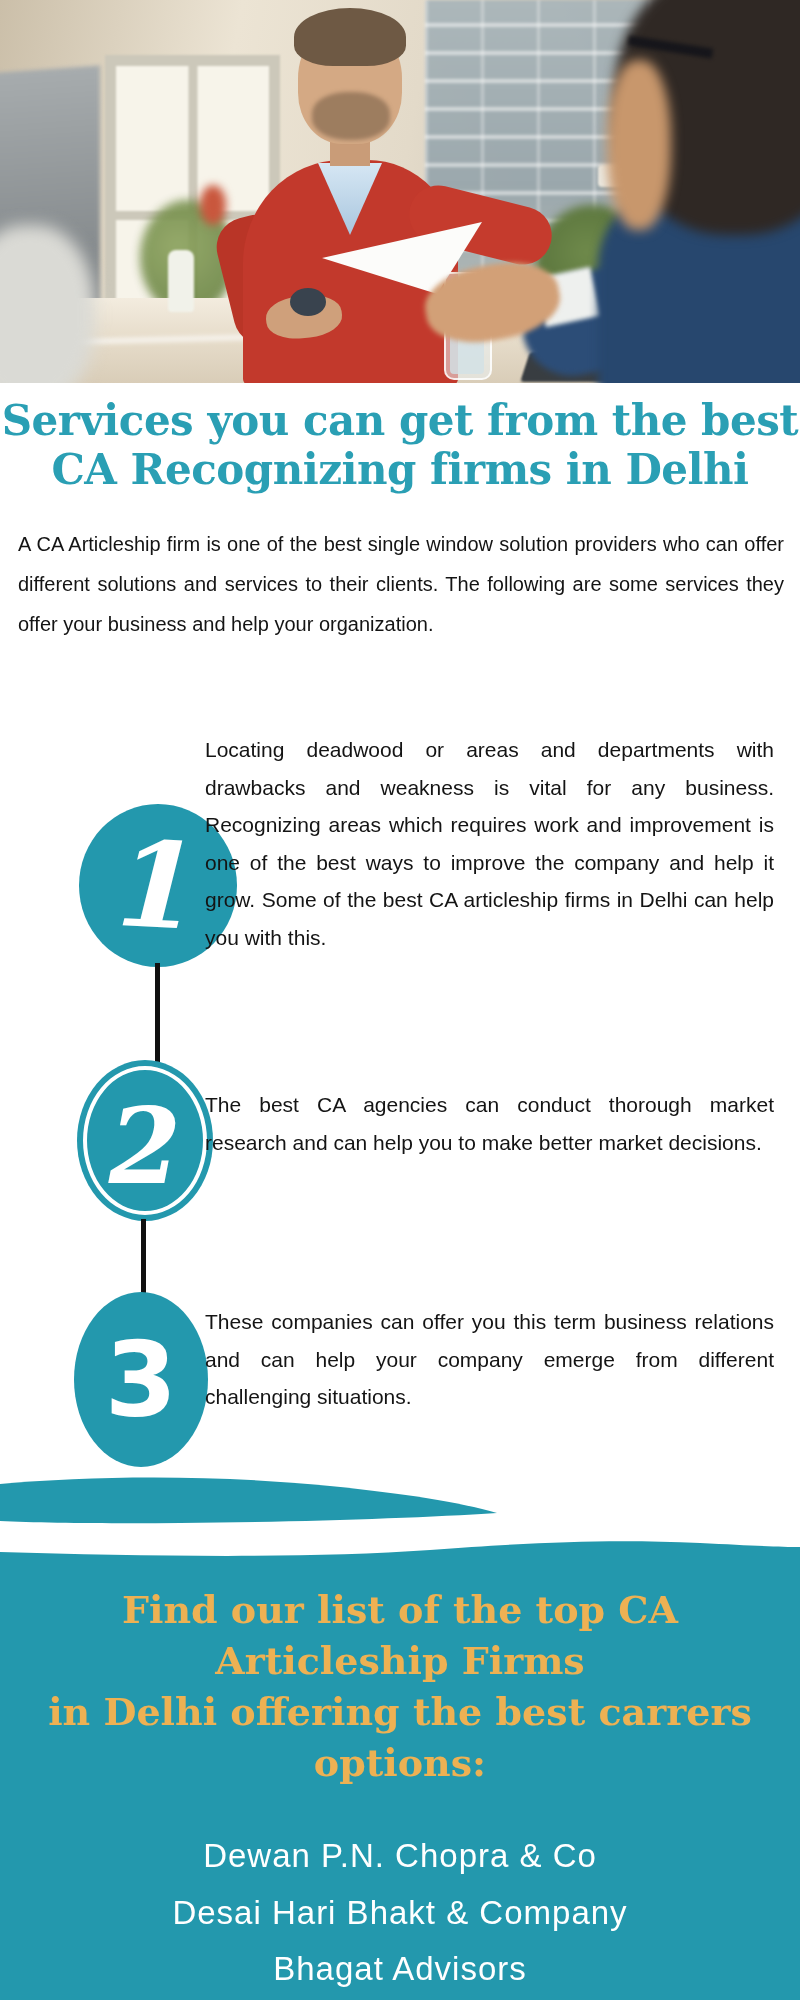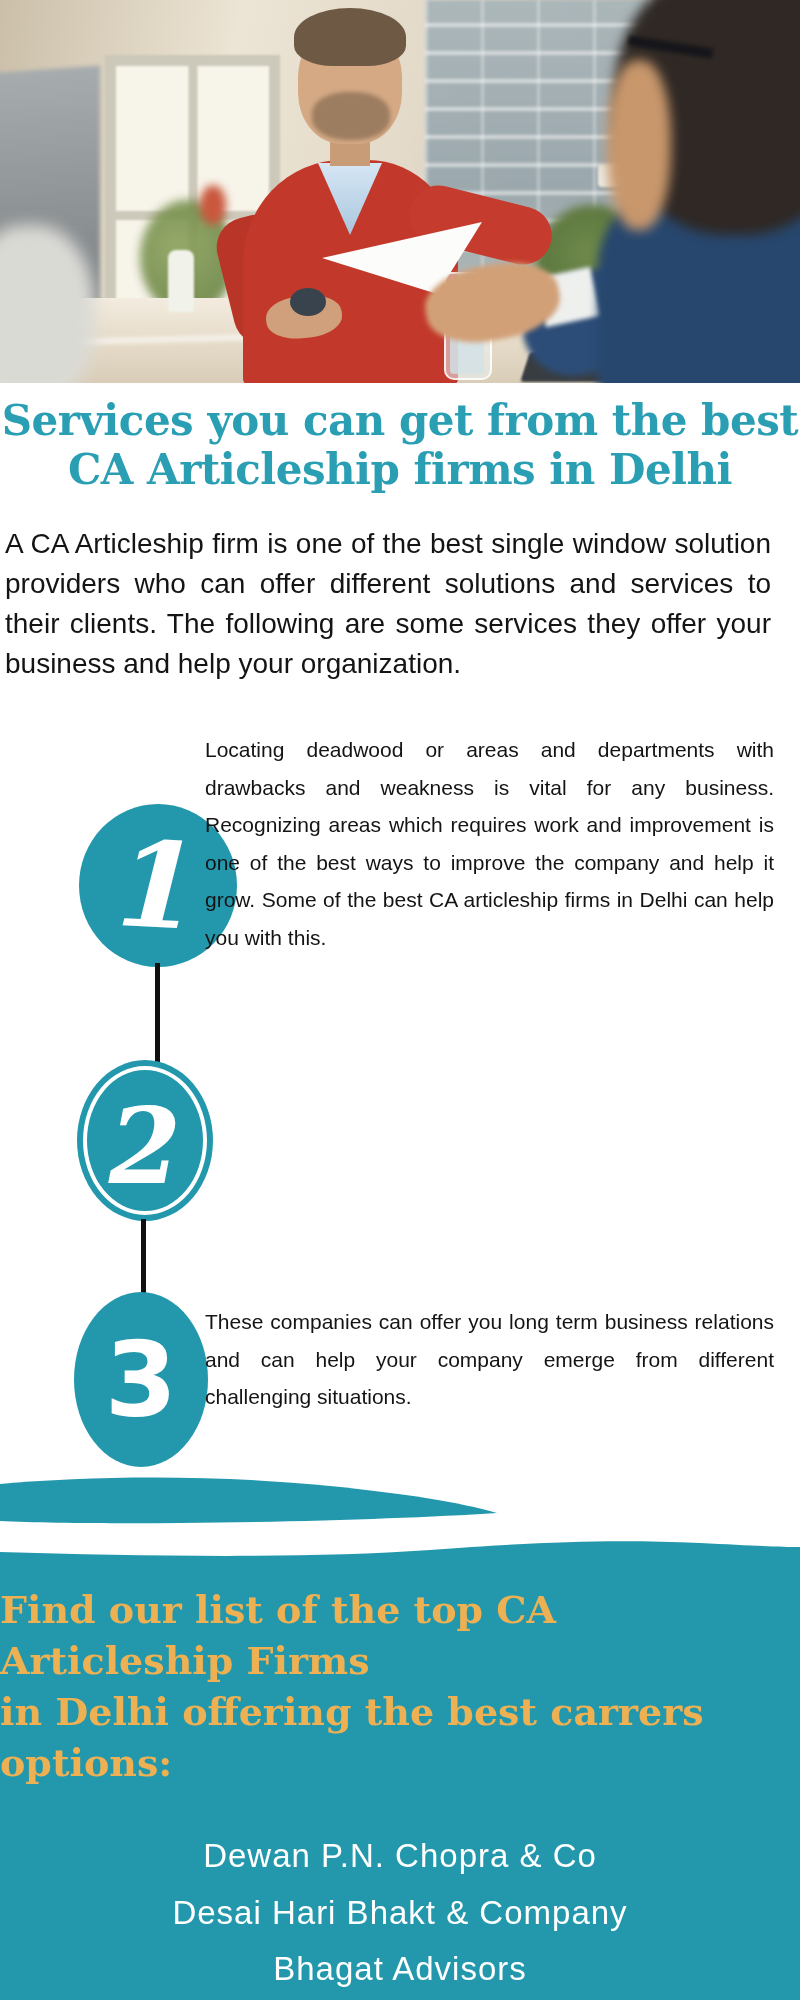--- a/index.html
+++ b/index.html
@@ -53,21 +53,21 @@
   .ph-fg-hand{left:425px;top:265px;width:135px;height:75px;background:#d2a077;border-radius:45%;transform:rotate(-10deg);filter:blur(2.5px);}
   .ph-fg-head{left:615px;top:-35px;width:240px;height:270px;background:#2f2824;border-radius:46%;filter:blur(6px);}
   .ph-fg-face{left:607px;top:60px;width:64px;height:170px;background:#c8976c;border-radius:45%;filter:blur(6px);}
   .ph-glasses{left:628px;top:42px;width:85px;height:10px;background:#15151a;transform:rotate(9deg);filter:blur(2px);}
   .ph-fg-shoulder{left:598px;top:175px;width:270px;height:230px;background:#27476e;border-radius:40% 20% 0 0;filter:blur(5px);}
   .ph-fg-left{left:-35px;top:225px;width:130px;height:180px;background:#dadad5;border-radius:45%;filter:blur(8px);}
 
   
   .title{position:absolute;left:0;top:396px;width:800px;text-align:center;color:var(--teal_text);
     font-family:"DejaVu Serif","Liberation Serif",serif;font-weight:700;font-size:42px;line-height:49px;letter-spacing:-.5px;}
-  .intro{position:absolute;left:5px;top:524px;width:766px;font-size:28px;line-height:40px;text-align:justify;color:var(--ink);}
+  .intro{position:absolute;left:18px;top:524px;width:766px;font-size:20px;line-height:40px;text-align:justify;color:var(--ink);}
 
   .step-text{position:absolute;left:205px;width:569px;font-size:21px;line-height:37.6px;text-align:justify;color:var(--ink);}
   .step1-text{top:731px;}
   .step2-text{top:1086px;}
   .step3-text{top:1303px;}
 
   .num-circle{position:absolute;background:var(--teal);border-radius:50%;display:flex;align-items:center;justify-content:center;color:var(--white);}
   .c1{left:79px;top:804px;width:158px;height:163px;}
   .c2{left:77px;top:1060px;width:136px;height:161px;}
   .c2::after{content:"";position:absolute;inset:6px;border:4px solid var(--white);border-radius:50%;}
@@ -75,21 +75,21 @@
   .numeral{font-family:"DejaVu Serif","Liberation Serif",serif;font-style:italic;font-weight:700;}
   .c1 .numeral{font-size:118px;line-height:1;transform:rotate(3deg);}
   .c2 .numeral{font-size:104px;line-height:1;position:relative;z-index:2;top:6px;}
   .c3 .numeral{font-family:"DejaVu Sans","Liberation Sans",sans-serif;font-style:normal;font-size:104px;line-height:1;}
   .connector{position:absolute;width:5px;background:#101010;}
   .conn1{left:155px;top:963px;height:100px;}
   .conn2{left:141px;top:1219px;height:76px;}
 
   
   .waves{position:absolute;left:0;top:1470px;width:800px;height:530px;}
-  .footer-heading{position:absolute;left:0;top:1584px;width:800px;color:var(--gold);
+  .footer-heading{position:absolute;left:0;top:1584px;width:800px;text-align:center;color:var(--gold);
     font-family:"DejaVu Serif","Liberation Serif",serif;font-weight:700;font-size:38px;line-height:51px;}
   .firms{position:absolute;left:0;top:1828px;width:800px;text-align:center;color:var(--white);
     font-size:33px;line-height:56.5px;letter-spacing:1px;}
 </style>
 </head>
 <body>
 
 <div class="canvas">
 
   <div class="photo" role="img" aria-label="Business meeting in an office: a consultant in a red sweater and blue shirt sits at a desk handing a white document to a man in a navy suit seen blurred in the foreground; brick wall, windows, plants, monitor and a glass of water around the desk">
@@ -127,40 +127,41 @@
     <div class="ph-fg-hand"></div>
     <div class="ph-fg-shoulder"></div>
     <div class="ph-fg-head"></div>
     <div class="ph-fg-face"></div>
     <div class="ph-glasses"></div>
     <div class="ph-fg-left"></div>
   </div>
 
   <h1 class="title">
     <span>Services you can get from the best</span><br>
-    <span>CA Articleship firms in Delhi</span>
+    <span>CA Recognizing firms in Delhi</span>
   </h1>
 
   <p class="intro">A CA Articleship firm is one of the best single window solution providers who can offer different solutions and services to their clients. The following are some services they offer your business and help your organization.</p>
 
   <div class="num-circle c1">
     <span class="numeral">1</span>
   </div>
   <p class="step-text step1-text">Locating deadwood or areas and departments with drawbacks and weakness is vital for any business. Recognizing areas which requires work and improvement is one of the best ways to improve the company and help it grow. Some of the best CA articleship firms in Delhi can help you with this.</p>
   <div class="connector conn1"></div>
 
   <div class="num-circle c2">
     <span class="numeral">2</span>
   </div>
+  <p class="step-text step2-text">The best CA agencies can conduct thorough market research and can help you to make better market decisions.</p>
   <div class="connector conn2"></div>
 
   <div class="num-circle c3">
     <span class="numeral">3</span>
   </div>
-  <p class="step-text step3-text">These companies can offer you long term business relations and can help your company emerge from different challenging situations.</p>
+  <p class="step-text step3-text">These companies can offer you this term business relations and can help your company emerge from different challenging situations.</p>
 
   <svg class="waves" viewBox="0 0 800 530" preserveAspectRatio="none" aria-hidden="true">
     <path fill="#2398ad" d="M0 14 C 90 6, 210 4, 330 16 C 400 23, 460 32, 497 43 C 420 48, 300 52, 180 53 C 110 53.5, 40 53, 0 51 Z"></path>
     <path fill="#2398ad" d="M0 82 C 140 86, 300 89, 430 80 C 540 72, 610 69, 700 73 C 750 75.5, 780 77, 800 77 L 800 530 L 0 530 Z"></path>
   </svg>
 
   <h2 class="footer-heading">
     <span>Find our list of the top CA Articleship Firms</span><br>
     <span>in Delhi offering the best carrers options:</span>
   </h2>

